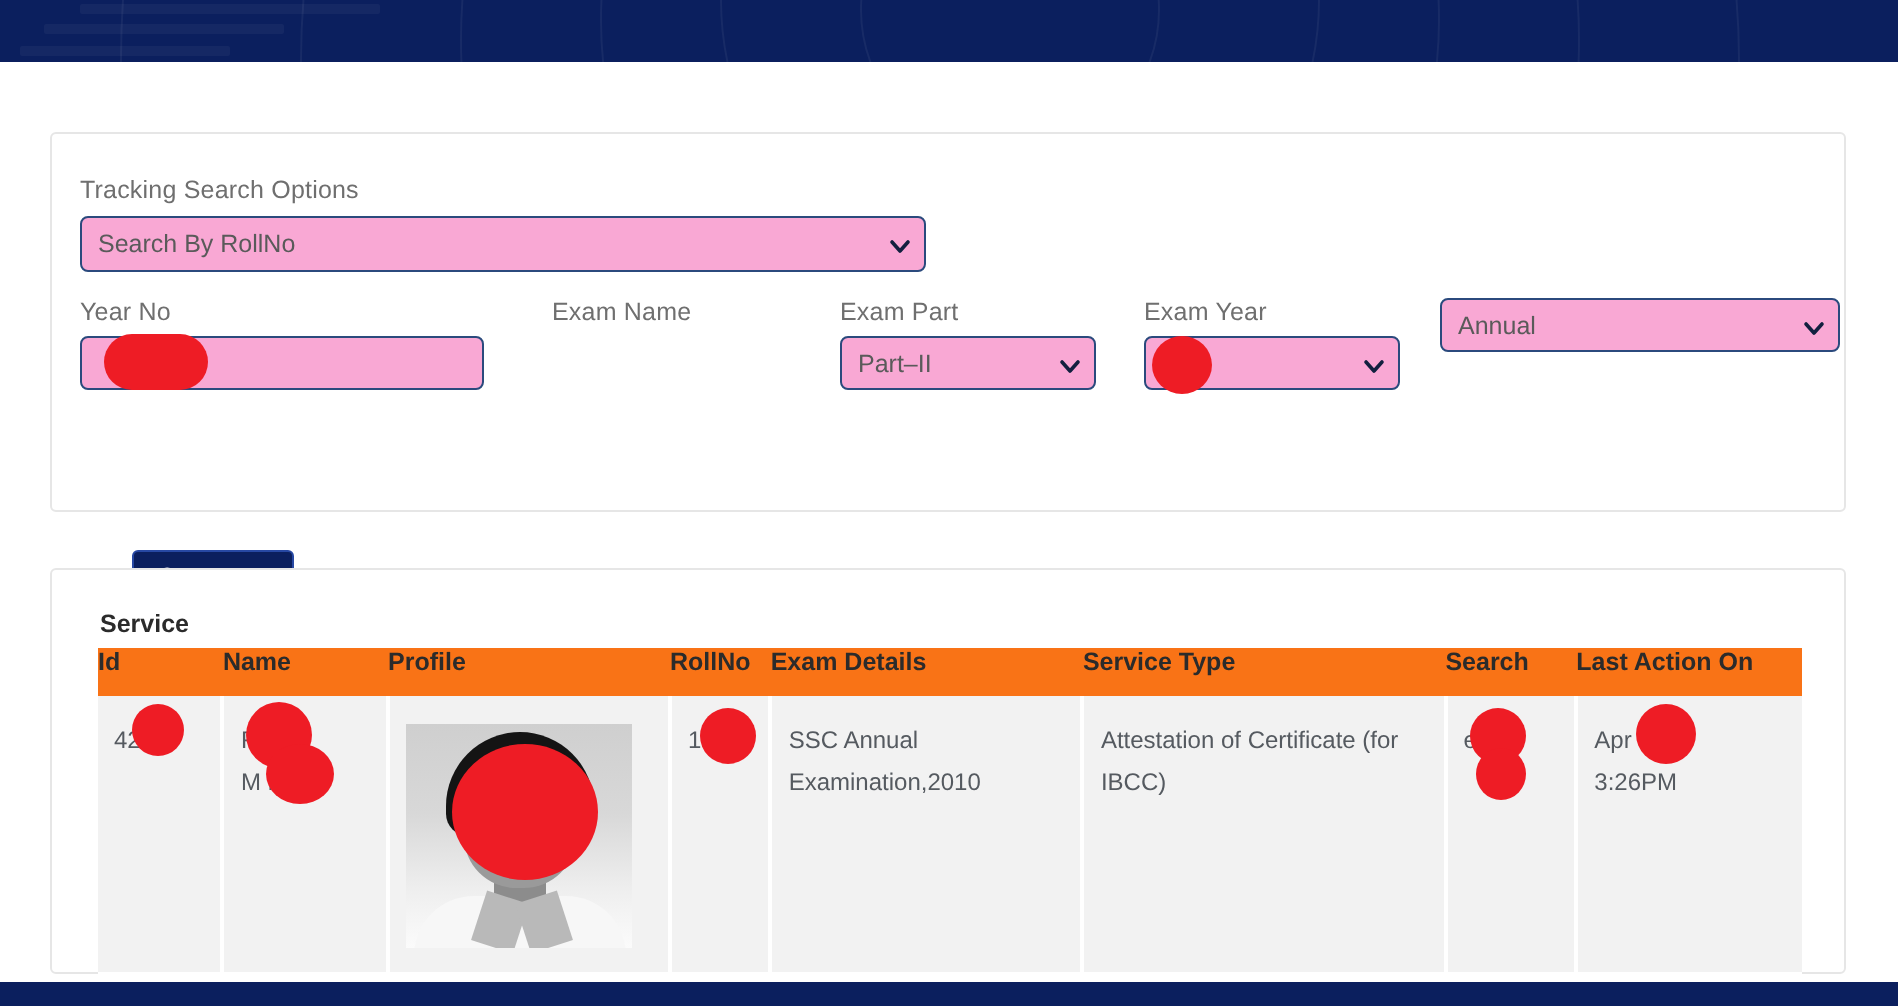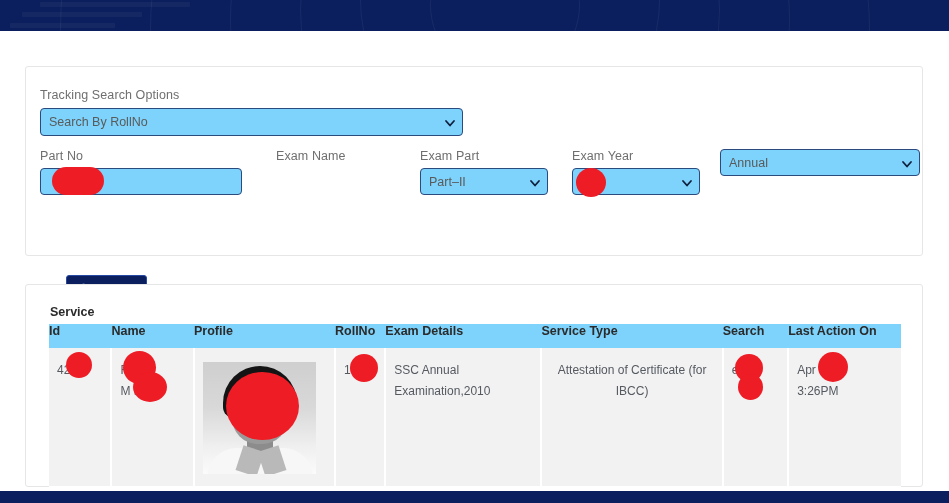--- a/index.html
+++ b/index.html
@@ -42,21 +42,21 @@
     color: #6f6f6f;
     letter-spacing: 0.1px;
     margin-bottom: 5px;
     display: block;
   }
   .select-box, .text-box {
     width: 100%;
     height: 27px;
     border: 1px solid #2b4a7d;
     border-radius: 4px;
-    background: #7dd3fc;
+    background: #f9a8d4;
     font-size: 12.5px;
     color: #5a5a5a;
     padding: 0 8px;
     display: flex;
     align-items: center;
     position: relative;
     font-family: "Liberation Sans", sans-serif;
   }
   .select-box .caret {
     position: absolute;
@@ -104,21 +104,21 @@
     width: 852px;
     border-collapse: collapse;
     table-layout: fixed;
   }
   table.tracking th {
     text-align: left;
     font-size: 12.5px;
     font-weight: bold;
     color: #2b2b2b;
     padding: 0 0 10px 0;
-    background: #7dd3fc;
+    background: #f97316;
     vertical-align: top;
   }
   table.tracking td {
     background: #f2f2f2;
     border-left: 2px solid #ffffff;
     border-right: 2px solid #ffffff;
     border-bottom: 2px solid #ffffff;
     font-size: 12px;
     color: #555a60;
     padding: 12px 8px;
@@ -126,21 +126,21 @@
     line-height: 1.75;
   }
   table.tracking td:first-child { border-left: none; }
   table.tracking td:last-child  { border-right: none; }
 
   .col-id      { width: 62px; }
   .col-name    { width: 82px; margin-top: 46px; }
   .col-profile { width: 140px; }
   .col-rollno  { width: 50px; }
   .col-exam    { width: 155px; }
-  .col-service { width: 180px; text-align: center; }
+  .col-service { width: 180px; }
   .col-status  { width: 65px; }
   .col-action  { width: 112px; }
 
   
   .photo-wrap {
     width: 113px; height: 112px;
     background: #ffffff;
     position: relative;
     overflow: hidden;
     margin-top: 2px;
@@ -216,21 +216,21 @@
       <span class="caret">
         <svg viewBox="0 0 12 12" width="12" height="12">
             <path d="M2 4 L6 8.5 L10 4" stroke="#12203f" stroke-width="1.8" fill="none" stroke-linecap="round" stroke-linejoin="round"></path>
           </svg>
       </span>
     </div>
 
     <div class="row-fields">
 
       <div class="fg" id="fg-rollno">
-        <label class="field-label">Part No</label>
+        <label class="field-label">Year No</label>
         <div class="text-box">
           <span></span>
         </div>
       </div>
 
       <div class="fg" id="fg-examname">
         <label class="field-label">Exam Name</label>
       </div>
 
       <div class="fg" id="fg-exampart">

